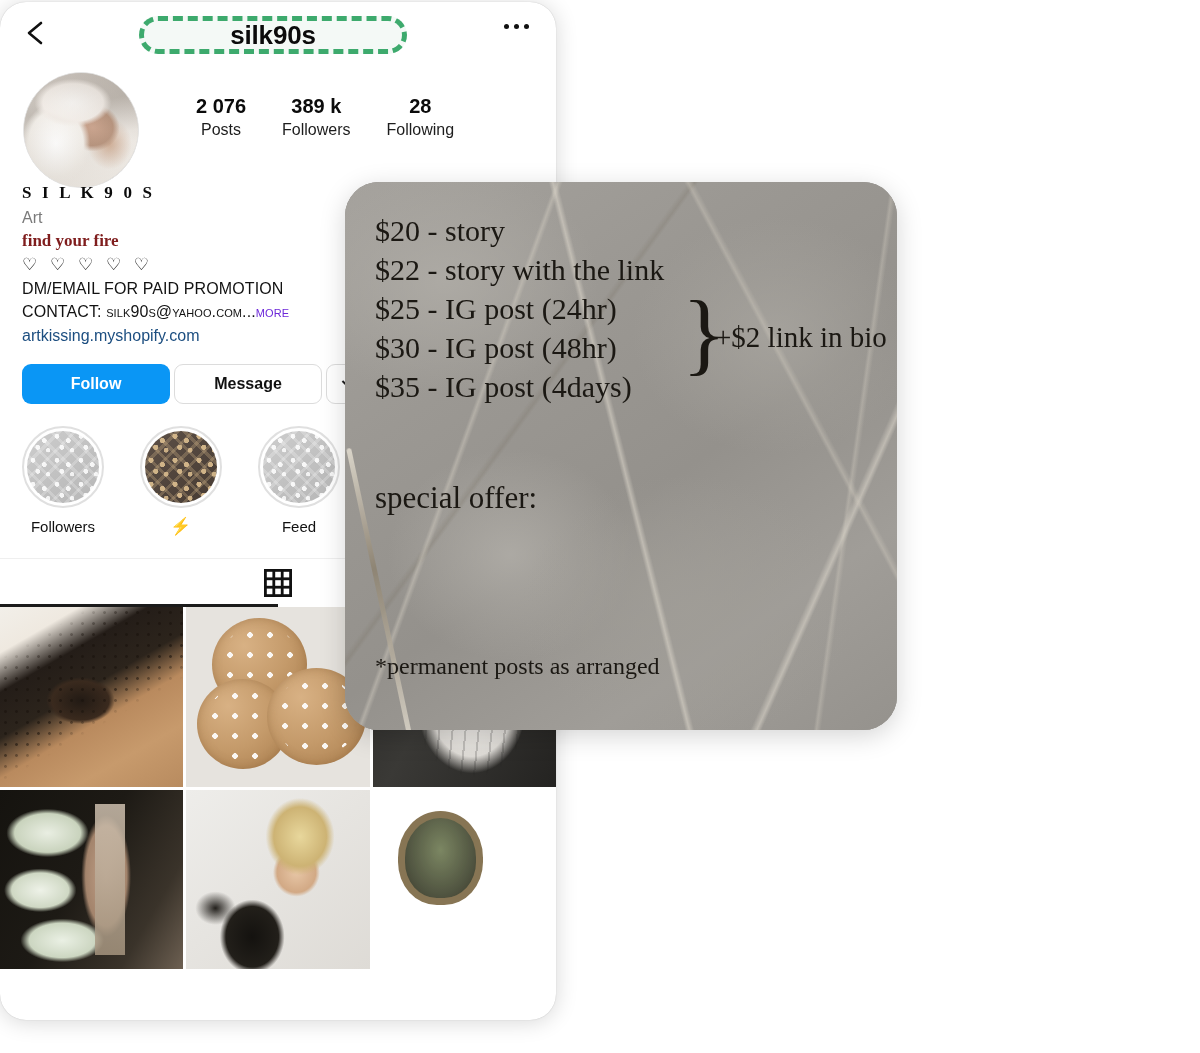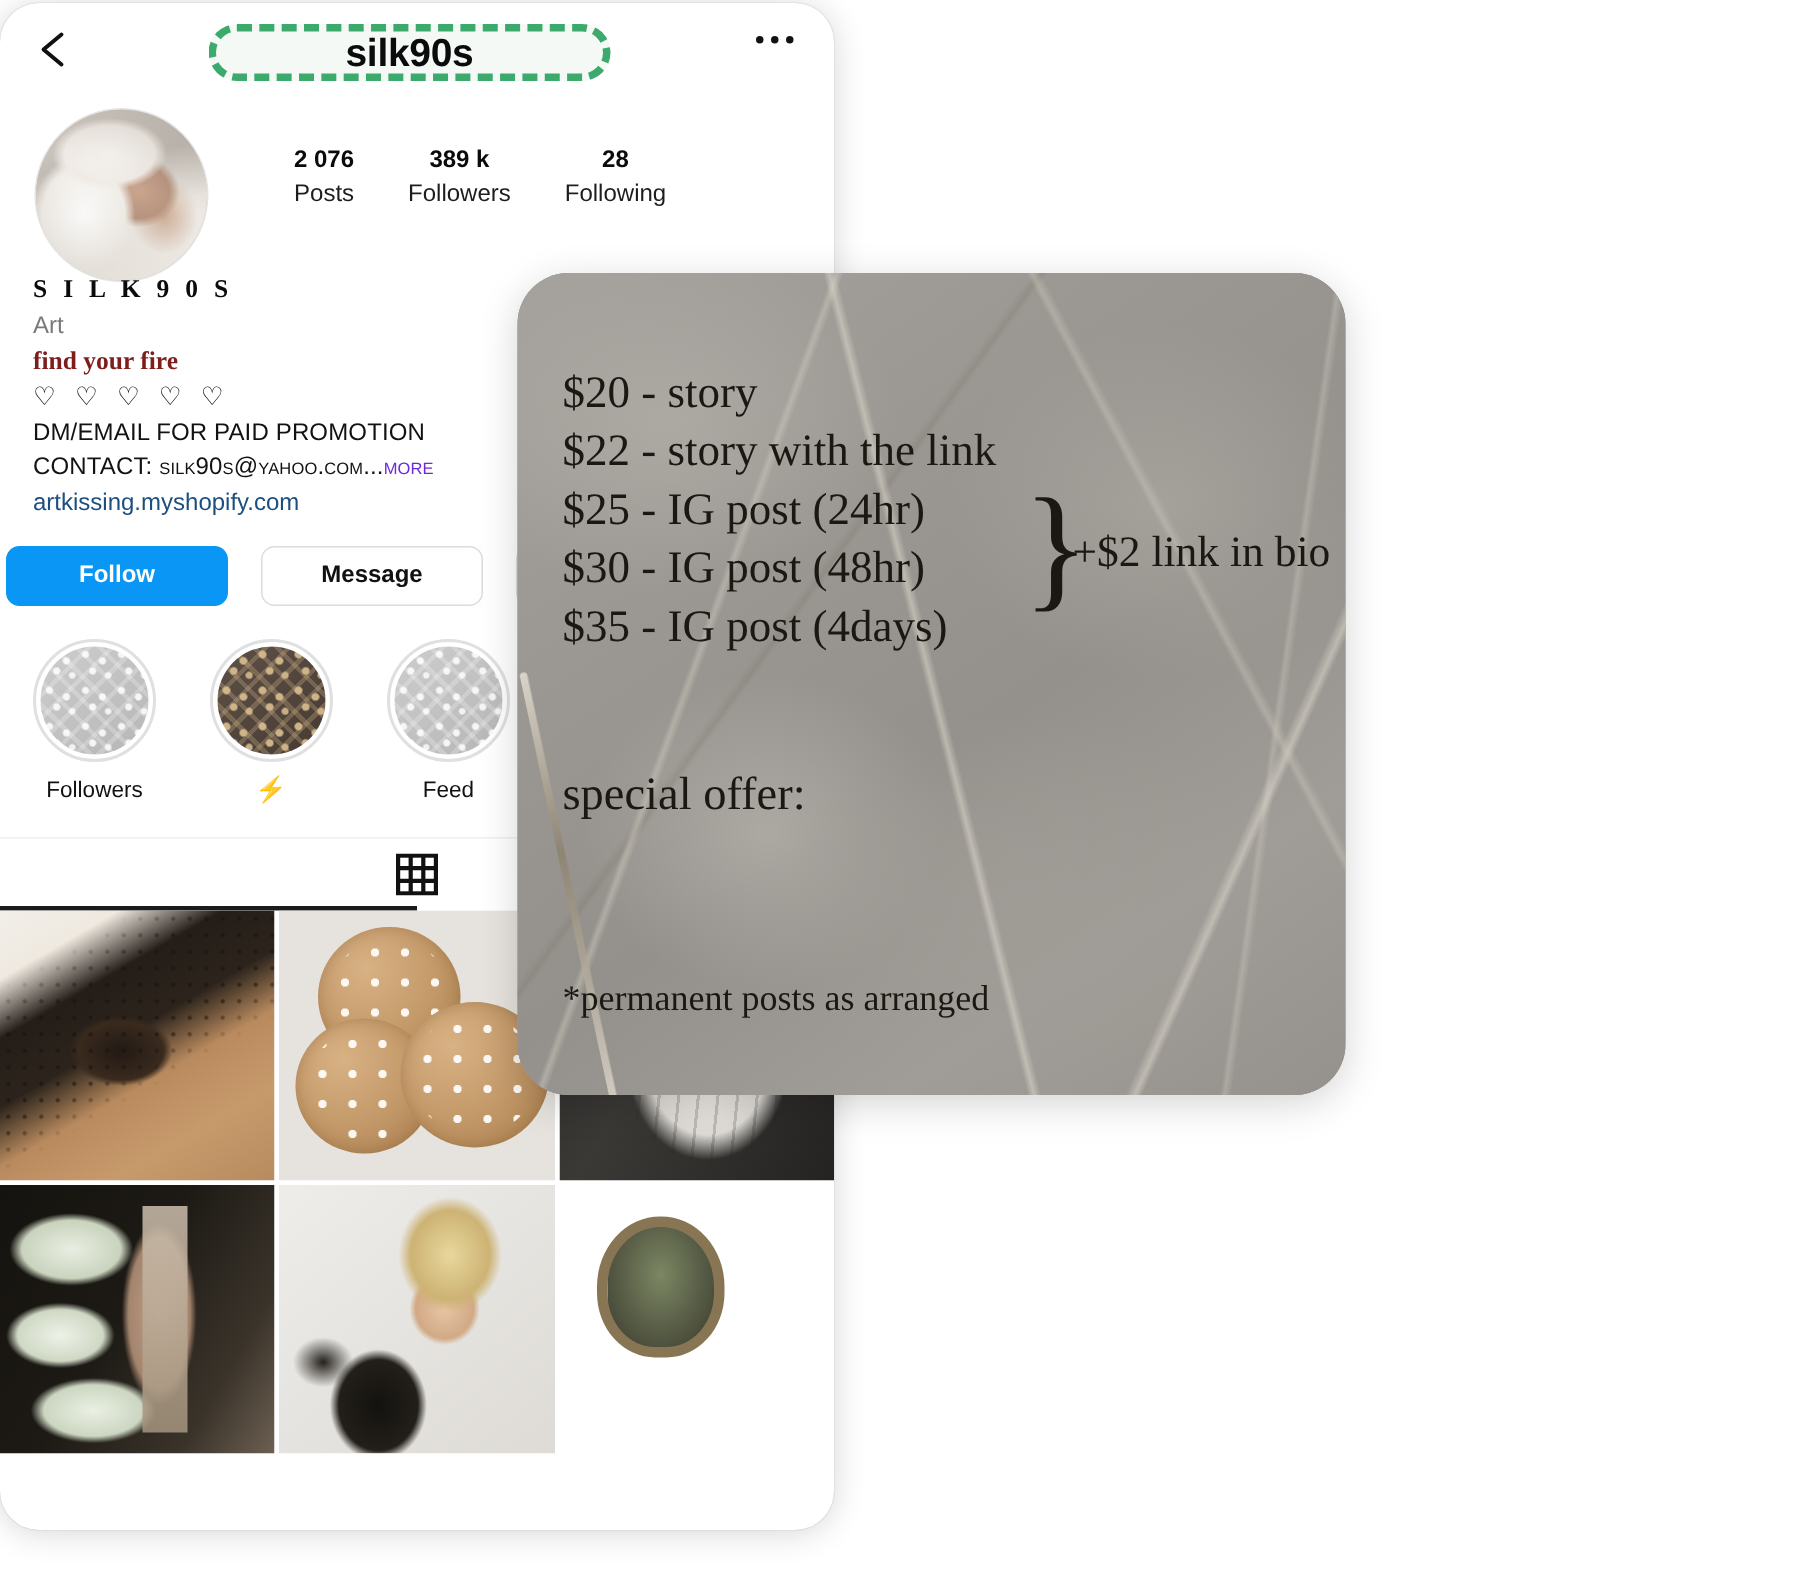--- a/index.html
+++ b/index.html
@@ -120,21 +120,21 @@
 
   .stats {
     position: absolute;
     left: 196px;
     top: 30px;
     display: flex;
     gap: 36px;
   }
   .stat { text-align: center; }
   .stat .num {
-    font-size: 16px;
+    font-size: 20px;
     font-weight: bold;
     color: #0b0b0b;
     line-height: 25px;
     white-space: nowrap;
   }
   .stat .lbl {
     font-size: 16px;
     color: #1d1d1d;
     line-height: 22px;
     white-space: nowrap;
@@ -180,23 +180,23 @@
   .bio-link {
     font-size: 16px;
     color: #1c4e80;
     line-height: 25px;
     cursor: pointer;
   }
 
   
   .actions {
     position: relative;
-    margin: 16px 0 0 4px;
+    margin: 16px 0 0 22px;
     display: flex;
-    gap: 22px;
+    gap: 4px;
     height: 40px;
   }
   .btn {
     height: 40px;
     border-radius: 9px;
     font-size: 16px;
     font-weight: bold;
     display: flex;
     align-items: center;
     justify-content: center;
@@ -458,21 +458,21 @@
     width: 5px;
     height: 56%;
     background: linear-gradient(180deg, rgba(228,222,210,0.85), rgba(140,130,112,0.85) 40%, rgba(230,224,212,0.8));
     transform: rotate(-12deg);
     border-radius: 3px;
     filter: blur(0.4px);
   }
   #price-card .content {
     position: absolute;
     inset: 0;
-    padding: 60px 0 0 30px;
+    padding: 29px 0 0 30px;
     font-family: "Liberation Serif", serif;
     color: #1b1813;
   }
   .price-line {
     font-size: 30px;
     line-height: 39px;
     white-space: pre;
   }
   .brace-group { position: relative; }
   .brace {

